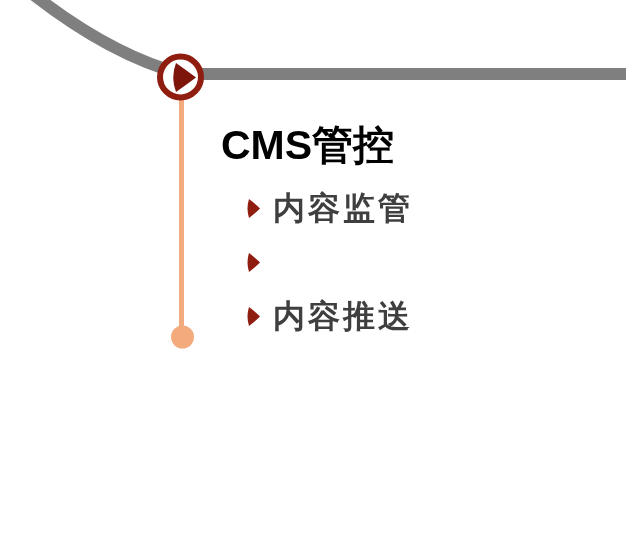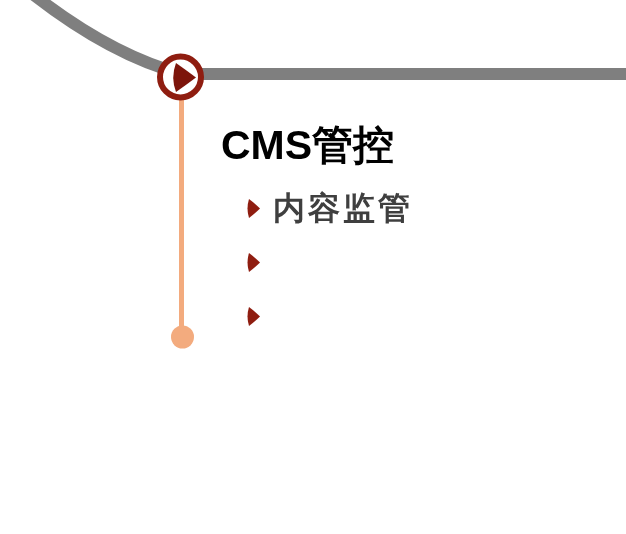--- a/index.html
+++ b/index.html
@@ -58,16 +58,17 @@
     </li>
     <li class="bullet-row">
       <svg class="bullet-icon" viewBox="0 0 15 21" aria-hidden="true">
         <path d="M 3,1 Q 0,10.5 3,20 Q 9,15.5 14,10.5 Q 9,5.5 3,1 Z" style="fill:var(--accent-dark-red)"></path>
       </svg>
     </li>
     <li class="bullet-row">
       <svg class="bullet-icon" viewBox="0 0 15 21" aria-hidden="true">
         <path d="M 3,1 Q 0,10.5 3,20 Q 9,15.5 14,10.5 Q 9,5.5 3,1 Z" style="fill:var(--accent-dark-red)"></path>
       </svg>
+      <span class="bullet-label">内容推送</span>
     </li>
   </ul>
 
 </div>
 
 </body></html>

